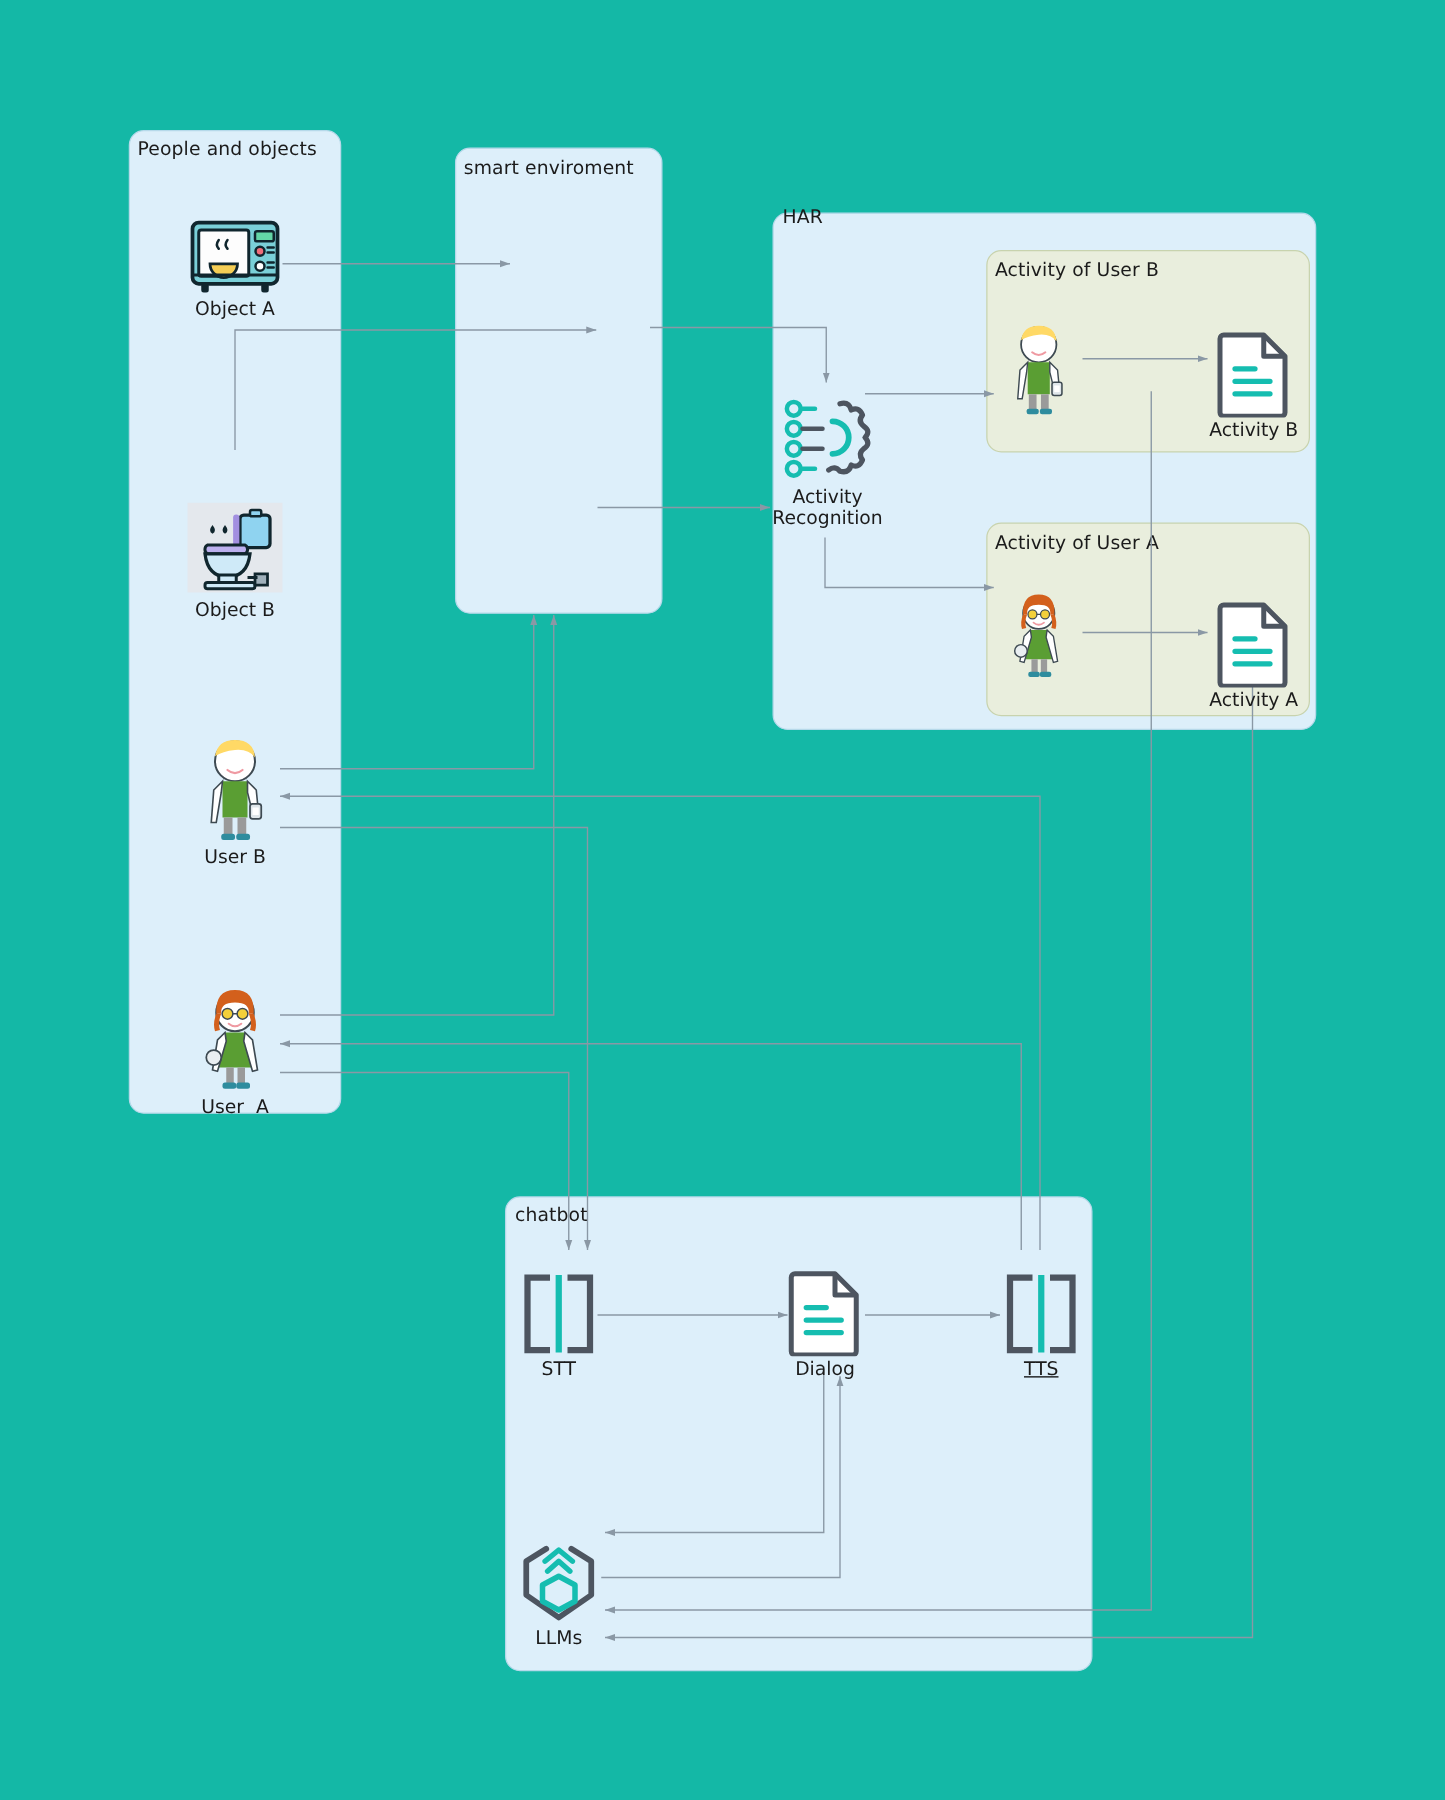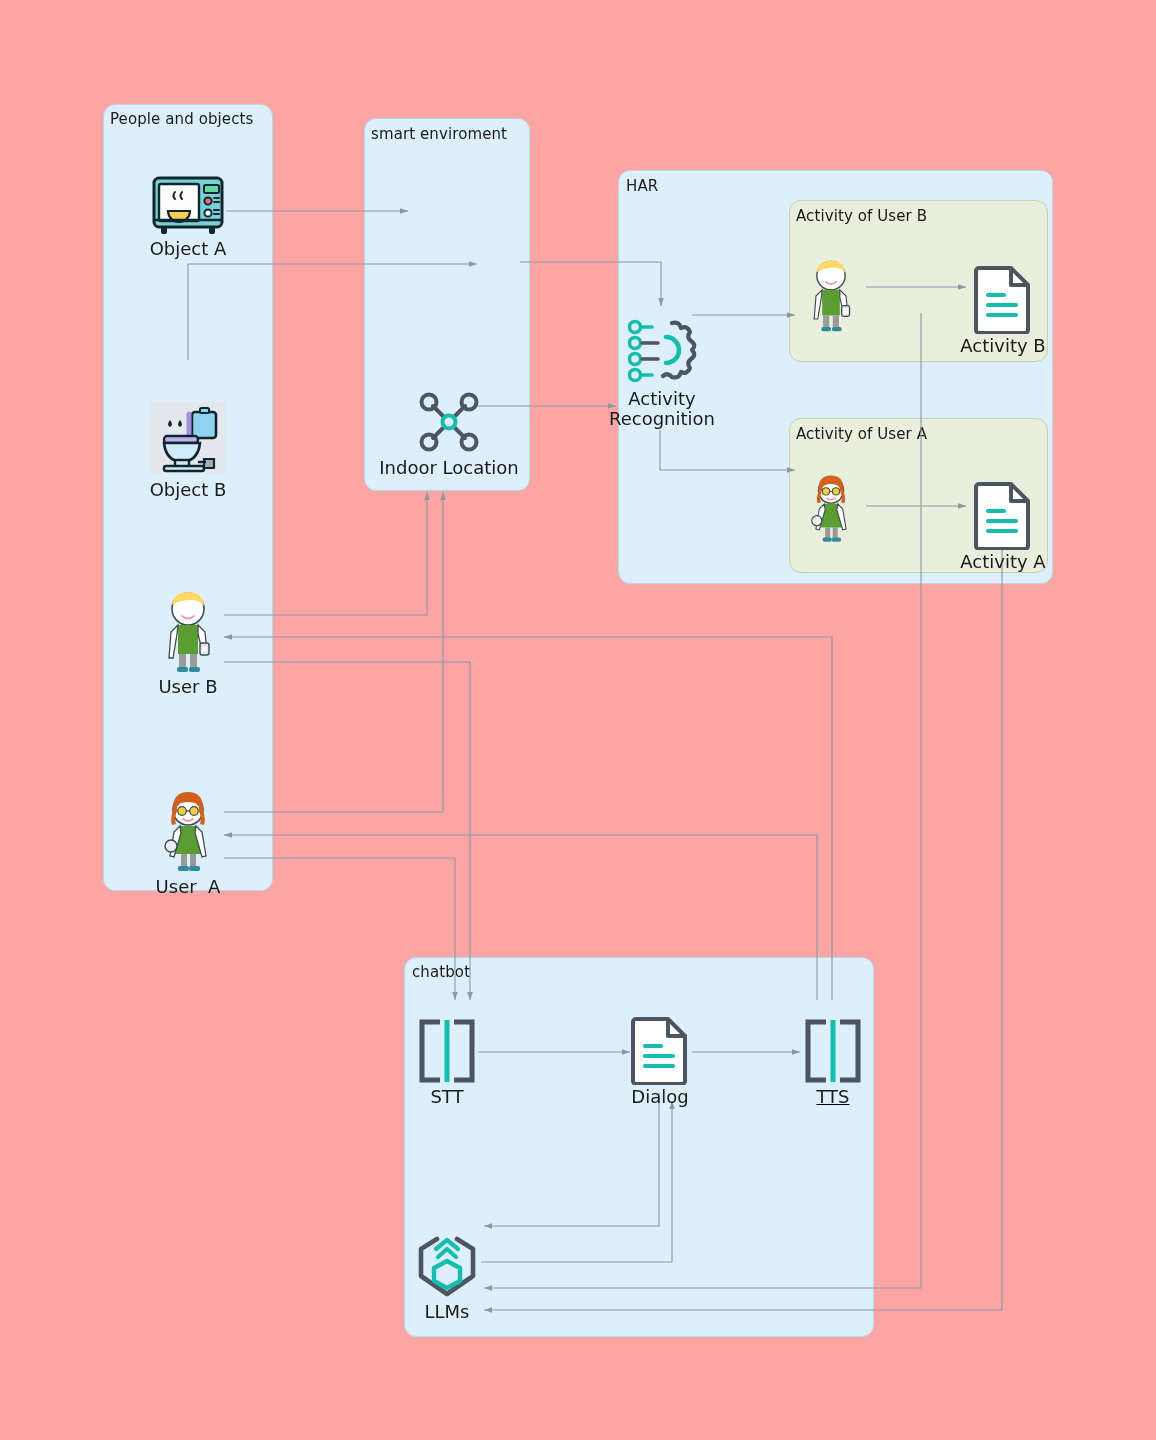--- a/index.html
+++ b/index.html
@@ -1,39 +1,39 @@
 <!DOCTYPE html>
 <html><head>
 <meta charset="utf-8">
 <style>
   html,body{margin:0;padding:0;background:#ffffff;}
   body{font-family:"DejaVu Sans","Liberation Sans",sans-serif;}
-  #canvas{position:relative;width:1156px;height:1440px;background:#fca5a5;overflow:hidden;}
+  #canvas{position:relative;width:1156px;height:1440px;background:#14b8a6;overflow:hidden;}
   #wires{position:absolute;left:0;top:0;width:1156px;height:1440px;pointer-events:none;}
   .grp{position:absolute;border-radius:12px;box-sizing:border-box;}
   .grp-blue{background:#ddeffa;border:1px solid #b6d9ea;}
   .grp-green{background:#e9eedd;border:1px solid #c8d3ae;}
   .grp-title{position:absolute;font-size:15px;color:#1b1b1b;white-space:nowrap;letter-spacing:.1px;}
   .node{position:absolute;display:flex;flex-direction:column;align-items:center;}
-  .node .cap{font-size:18px;color:#1b1b1b;text-align:center;line-height:1.12;margin-top:2px;white-space:pre;}
+  .node .cap{font-size:15px;color:#1b1b1b;text-align:center;line-height:1.12;margin-top:2px;white-space:pre;}
   .icon{display:block;}
 </style>
 </head>
 <body>
 
 <div id="canvas">
 
   <div class="grp grp-blue" style="left:103px;top:104px;width:170px;height:787px;"></div>
   <div class="grp-title" style="left:110px;top:110px;">People and objects</div>
 
   <div class="grp grp-blue" style="left:364px;top:118px;width:166px;height:373px;"></div>
   <div class="grp-title" style="left:371px;top:125px;">smart enviroment</div>
 
   <div class="grp grp-blue" style="left:618px;top:170px;width:435px;height:414px;"></div>
-  <div class="grp-title" style="left:626px;top:177px;">HAR</div>
+  <div class="grp-title" style="left:626px;top:164px;">HAR</div>
 
   <div class="grp grp-green" style="left:789px;top:200px;width:259px;height:162px;"></div>
   <div class="grp-title" style="left:796px;top:207px;">Activity of User B</div>
 
   <div class="grp grp-green" style="left:789px;top:418px;width:259px;height:155px;"></div>
   <div class="grp-title" style="left:796px;top:425px;">Activity of User A</div>
 
   <div class="grp grp-blue" style="left:404px;top:957px;width:470px;height:380px;"></div>
   <div class="grp-title" style="left:412px;top:963px;">chatbot</div>
 
@@ -157,31 +157,20 @@
       <rect x="33" y="65" width="7" height="14" fill="#9a9a9a"></rect>
       <rect x="20" y="78" width="11" height="5" rx="2" fill="#2e8c9e"></rect>
       <rect x="32" y="78" width="11" height="5" rx="2" fill="#2e8c9e"></rect>
       <rect x="43" y="54" width="9" height="12" rx="2" fill="#dfe6ea" stroke="#3e4a52" stroke-width="1.4"></rect>
       <rect x="45" y="57" width="5" height="6" fill="#ffffff"></rect>
     </svg>
     <div class="cap">User B</div>
   </div>
 
 
-  <div class="node" style="left:385px;top:388px;width:128px;">
-    <svg class="icon" width="68" height="68" viewBox="0 0 68 68">
-      <path d="M18,18 L28,28 M50,18 L40,28 M18,50 L28,40 M50,50 L40,40" stroke="#4d5560" stroke-width="4" stroke-linecap="round"></path>
-      <circle cx="14" cy="14" r="7.5" fill="none" stroke="#4d5560" stroke-width="4"></circle>
-      <circle cx="54" cy="14" r="7.5" fill="none" stroke="#4d5560" stroke-width="4"></circle>
-      <circle cx="14" cy="54" r="7.5" fill="none" stroke="#4d5560" stroke-width="4"></circle>
-      <circle cx="54" cy="54" r="7.5" fill="none" stroke="#4d5560" stroke-width="4"></circle>
-      <circle cx="34" cy="34" r="6.5" fill="none" stroke="#15bdb0" stroke-width="4"></circle>
-    </svg>
-    <div class="cap">Indoor Location</div>
-  </div>
 
   <div class="node" style="left:608px;top:315px;width:108px;align-items:center;">
     <svg class="icon" width="76" height="72" viewBox="0 0 76 72">
       <path d="M48,8 q7,-2 9,5 q6,-3 9,4 q-4,5 1,9 q6,4 1,9 q5,5 -1,9 q-5,4 -1,9 q-3,7 -9,4 q-2,7 -9,5 q-4,-5 -9,-1" fill="none" stroke="#4d5560" stroke-width="4.2" stroke-linejoin="round" stroke-linecap="round"></path>
       <path d="M42,22 a13,13 0 0 1 0,26" fill="none" stroke="#15bdb0" stroke-width="4.6" stroke-linecap="round"></path>
       <circle cx="11" cy="12" r="5.5" fill="none" stroke="#15bdb0" stroke-width="3.6"></circle>
       <circle cx="11" cy="28" r="5.5" fill="none" stroke="#15bdb0" stroke-width="3.6"></circle>
       <circle cx="11" cy="44" r="5.5" fill="none" stroke="#15bdb0" stroke-width="3.6"></circle>
       <circle cx="11" cy="60" r="5.5" fill="none" stroke="#15bdb0" stroke-width="3.6"></circle>
       <path d="M18,12 h10" stroke="#15bdb0" stroke-width="3.6" stroke-linecap="round"></path>

